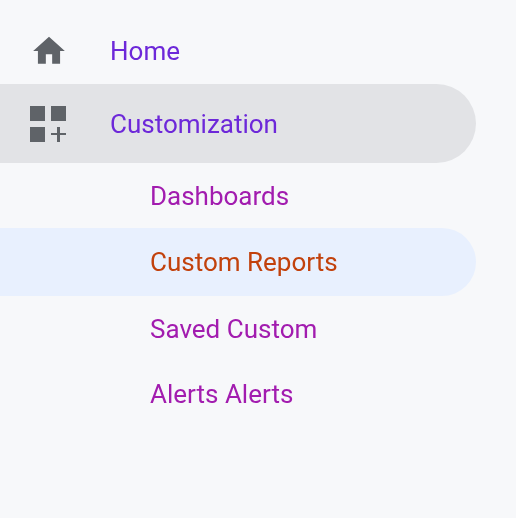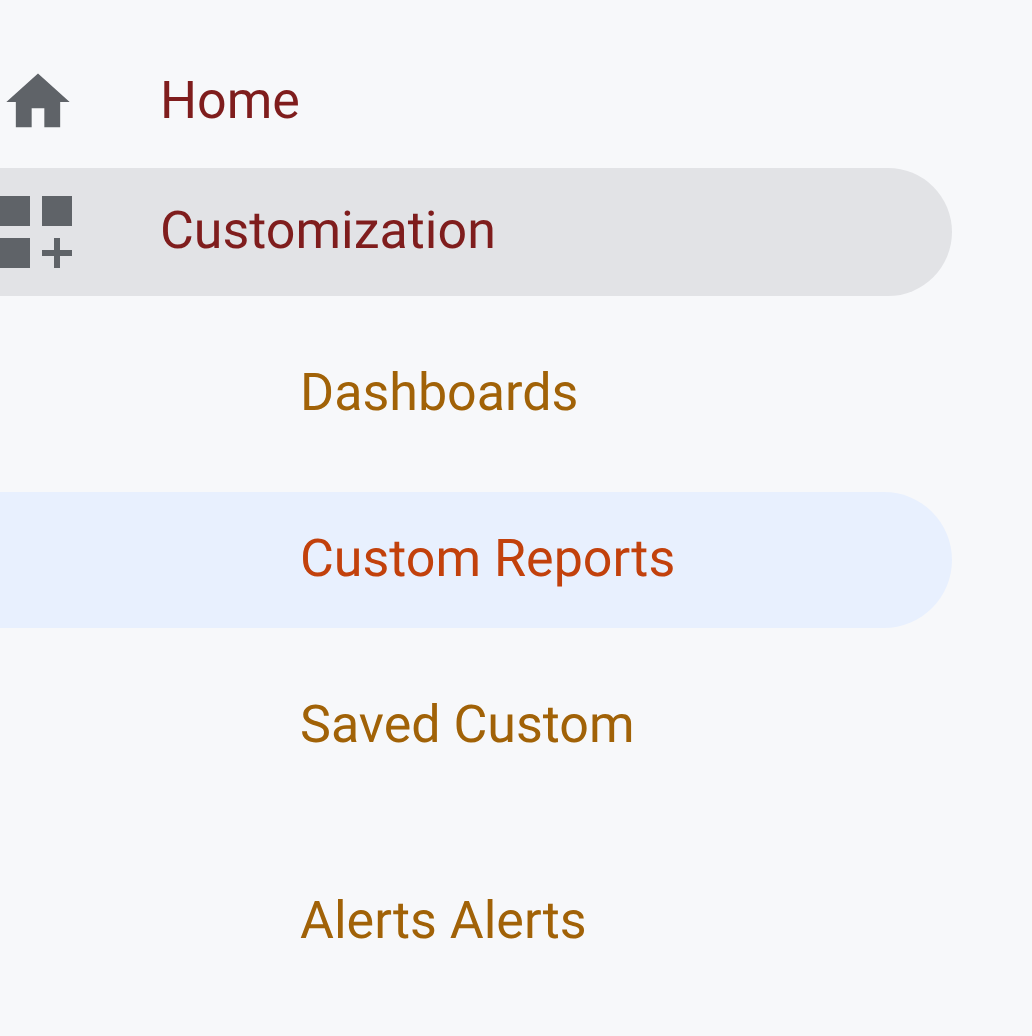--- a/index.html
+++ b/index.html
@@ -15,45 +15,46 @@
       overflow: hidden;
     }
     .nav-list {
       list-style: none;
       padding-top: 18px;
     }
     .nav-item {
       display: flex;
       align-items: center;
       height: 66px;
+      padding-left: 30px;
       cursor: pointer;
       font-size: 26px;
-      color: #7f1d1d;
+      color: #6d28d9;
       border-top-right-radius: 50px;
       border-bottom-right-radius: 50px;
       margin-right: 40px;
     }
     .nav-item.section-selected {
       background: #e2e3e6;
-      height: 64px;
+      height: 79px;
     }
     .nav-item .icon-wrap {
       width: 80px;
       display: flex;
       align-items: center;
       flex-shrink: 0;
     }
     .subnav-item {
       display: flex;
       align-items: center;
-      height: 98px;
+      height: 65px;
       padding-left: 150px;
       cursor: pointer;
       font-size: 26px;
-      color: #a16207;
+      color: #a21caf;
       border-top-right-radius: 50px;
       border-bottom-right-radius: 50px;
       margin-right: 40px;
     }
     .subnav-item.active {
       background: #e8f0fe;
       color: #c2410c;
       height: 68px;
     }
     .subnav-list {

